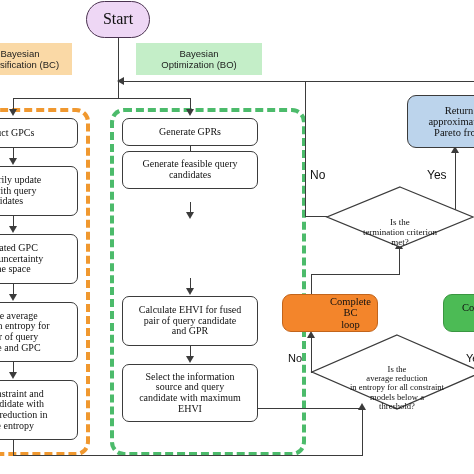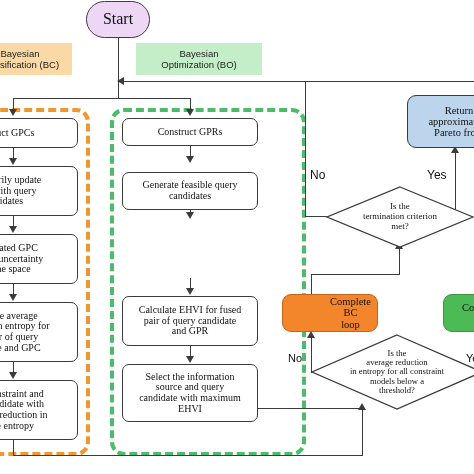--- a/index.html
+++ b/index.html
@@ -71,21 +71,21 @@
   .group-bc{border:4px dashed #f0982f;}
   .group-bo{border:4px dashed #4cbb6b;}
 
   
   .diamond{
     position:absolute;
     z-index:5;
   }
   .diamond svg{display:block;overflow:visible;}
   .diamond .dtext{
-    position:absolute;left:0;top:0;width:100%;height:100%;
+    position:absolute;left:0;top:16px;width:100%;height:100%;
     display:flex;align-items:center;justify-content:center;
     text-align:center;line-height:1.08;color:#111;
     pointer-events:none;
   }
 
   
   .ln{position:absolute;background:#3b3b3b;z-index:2;}
   .lnh{height:1.3px;}
   .lnv{width:1.3px;}
   .arrow{position:absolute;width:0;height:0;z-index:3;}
@@ -156,25 +156,25 @@
   <div class="node" style="left:-74px; top:380px; width:152px; height:60px; font-size:10px; white-space:pre-line;">Select constraint and
 query candidate with
 maximum reduction in
 average entropy</div>
 
   <div class="ln lnv" style="left:13px; top:440px; height:16px;"></div>
   <div class="ln lnh" style="left:13px; top:455px; width:350px;"></div>
   <div class="ln lnv" style="left:362px; top:410px; height:46px;"></div>
   <div class="arrow arr-up" style="left:358px; top:403px;"></div>
 
-  <div class="node" style="left:122px; top:118px; width:136px; height:28px; font-size:10px; white-space:pre-line;">Construct GPRs</div>
+  <div class="node" style="left:122px; top:118px; width:136px; height:28px; font-size:10px; white-space:pre-line;">Generate GPRs</div>
   <div class="arrow arr-down" style="left:186px; top:156px;"></div>
   <div class="ln lnv" style="left:190px; top:146px; height:11px;"></div>
 
-  <div class="node" style="left:122px; top:172px; width:136px; height:38px; font-size:10px; white-space:pre-line;">Generate feasible query
+  <div class="node" style="left:122px; top:151px; width:136px; height:38px; font-size:10px; white-space:pre-line;">Generate feasible query
 candidates</div>
   <div class="arrow arr-down" style="left:186px; top:212px;"></div>
   <div class="ln lnv" style="left:190px; top:202px; height:11px;"></div>
 
   <div class="arrow arr-down" style="left:186px; top:288px;"></div>
   <div class="ln lnv" style="left:190px; top:278px; height:11px;"></div>
 
   <div class="node" style="left:122px; top:296px; width:136px; height:50px; font-size:10px; white-space:pre-line;">Calculate EHVI for fused
 pair of query candidate
 and GPR</div>

